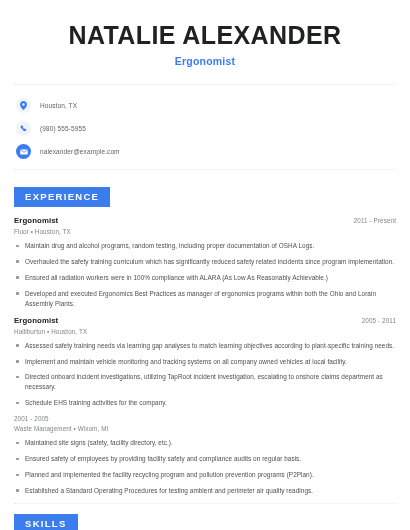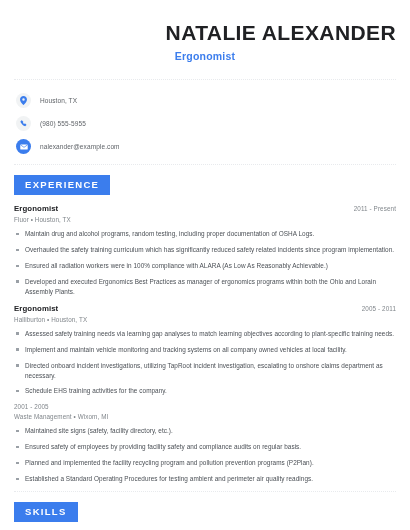--- a/index.html
+++ b/index.html
@@ -24,26 +24,25 @@
     background: #ffffff;
   }
 
   
   .header {
     padding-top: 20px;
     text-align: center;
   }
 
   .full-name {
-    font-size: 21px;
+    font-size: 25px;
     font-weight: bold;
     letter-spacing: 0.4px;
     color: #202124;
     line-height: 1.2;
-    text-align: right;
   }
 
   .job-title {
     margin-top: 5px;
     font-size: 10.5px;
     font-weight: bold;
     color: #3b7ded;
     letter-spacing: 0.2px;
   }
 
@@ -85,21 +84,21 @@
   .contact-icon svg { display: block; }
 
   .contact-text {
     font-size: 6.5px;
     color: #5f6368;
     letter-spacing: 0.1px;
     white-space: nowrap;
   }
 
   
-  .section { margin-top: 9px; }
+  .section { margin-top: 16px; }
 
   .section-badge {
     display: inline-block;
     background: #3b7ded;
     color: #ffffff;
     font-size: 9.5px;
     font-weight: bold;
     letter-spacing: 1.3px;
     padding: 4px 11px 5px 11px;
   }

